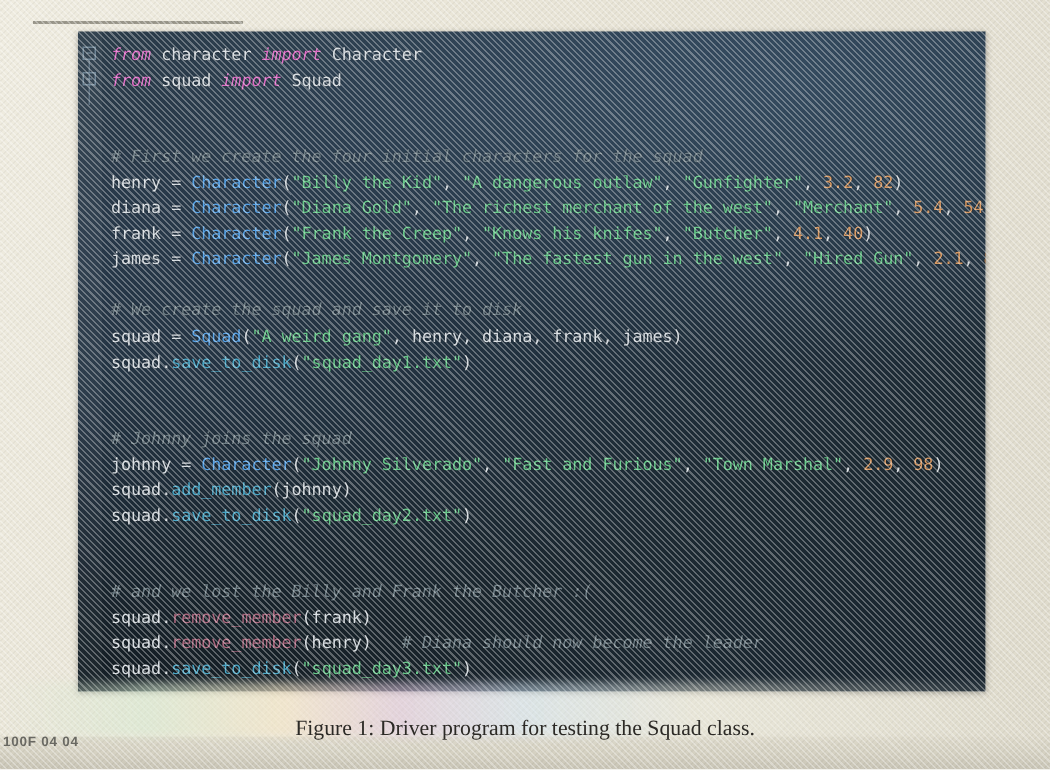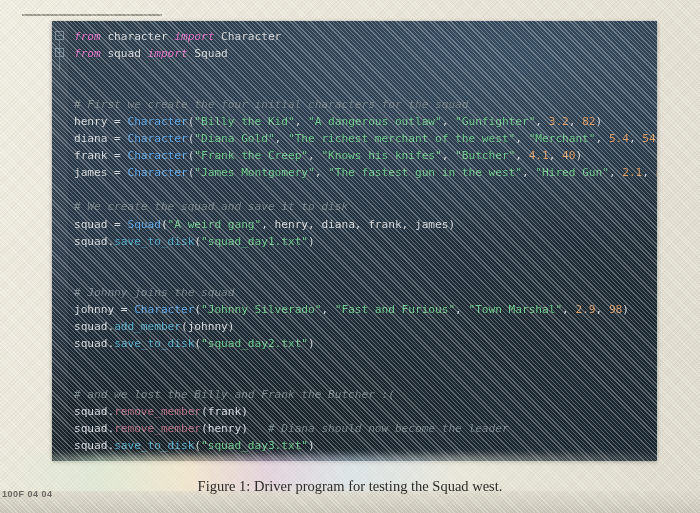--- a/index.html
+++ b/index.html
@@ -221,18 +221,18 @@
 <span><span class="com"># and we lost the Billy and Frank the Butcher :(</span></span>
 <span><span class="pl">squad.</span><span class="fnr">remove_member</span><span class="pl">(frank)</span></span>
 <span><span class="pl">squad.</span><span class="fnr">remove_member</span><span class="pl">(henry)   </span><span class="com"># Diana should now become the leader</span></span>
 <span><span class="pl">squad.</span><span class="fn">save_to_disk</span><span class="pl">(</span><span class="str">"squad_day3.txt"</span><span class="pl">)</span></span>
 
 </pre>
 
     <div class="sheen"></div>
   </div>
 
-  <div id="caption">Figure 1: Driver program for testing the Squad west.</div>
+  <div id="caption">Figure 1: Driver program for testing the Squad class.</div>
 
   <div class="bottom-strip"></div>
   <div class="corner-text">100F 04 04</div>
 
 </div>
 
 </body></html>

